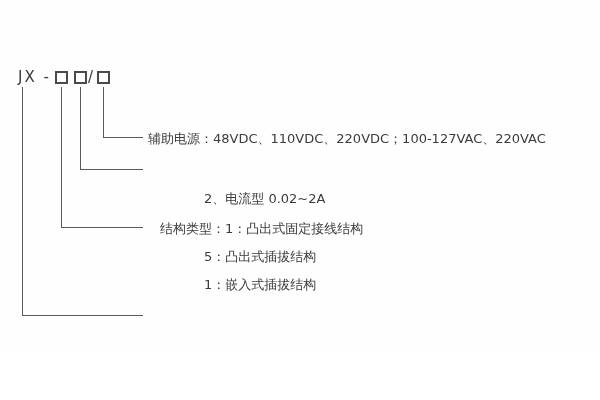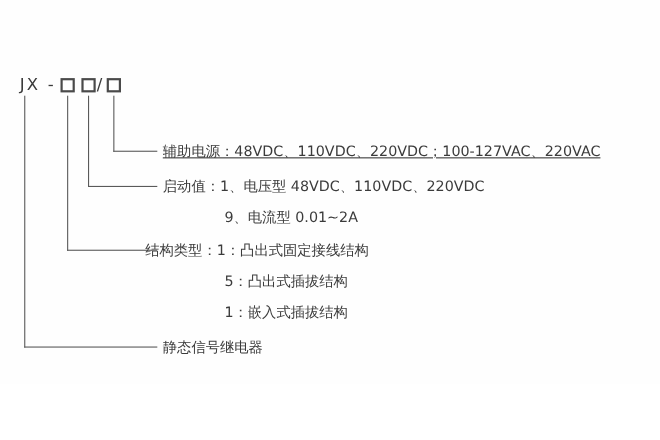--- a/index.html
+++ b/index.html
@@ -53,24 +53,24 @@
   .conn-structure { left: 61px;  top: 87px; width: 82px;  height: 141px; }
   .conn-product   { left: 22px;  top: 87px; width: 121px; height: 229px; }
   
   .callout {
     position: absolute;
     font-size: 13px;
     line-height: 15px;
     color: #3b3b3b;
     white-space: nowrap;
   }
-  .lbl-aux        { left: 148px; top: 131px; text-decoration: underline; }
+  .lbl-aux        { left: 148px; top: 131px; }
   .lbl-start-1    { left: 148px; top: 163px; }
   .lbl-start-2    { left: 204px; top: 191px; }
-  .lbl-struct-1   { left: 132px; top: 221px; }
+  .lbl-struct-1   { left: 160px; top: 221px; }
   .lbl-struct-2   { left: 204px; top: 249px; }
   .lbl-struct-3   { left: 204px; top: 277px; }
   .lbl-product    { left: 148px; top: 309px; }
 </style>
 </head>
 <body>
 
 <div class="canvas">
 
   <span class="model-prefix">JX -</span>
@@ -79,25 +79,23 @@
   <span class="model-slash">/</span>
   <span class="digit-box box-3"></span>
 
   <div class="conn conn-aux"></div>
   <div class="conn conn-start"></div>
   <div class="conn conn-structure"></div>
   <div class="conn conn-product"></div>
 
   <div class="callout lbl-aux">辅助电源：48VDC、110VDC、220VDC；100-127VAC、220VAC</div>
 
-  <div class="callout lbl-start-1">启动值：1、电压型  48VDC、110VDC、220VDC</div>
 
-  <div class="callout lbl-start-2">9、电流型  0.01~2A</div>
+  <div class="callout lbl-start-2">2、电流型  0.02~2A</div>
 
   <div class="callout lbl-struct-1">结构类型：1：凸出式固定接线结构</div>
 
   <div class="callout lbl-struct-2">5：凸出式插拔结构</div>
 
   <div class="callout lbl-struct-3">1：嵌入式插拔结构</div>
 
-  <div class="callout lbl-product">静态信号继电器</div>
 
 </div>
 
 </body></html>

